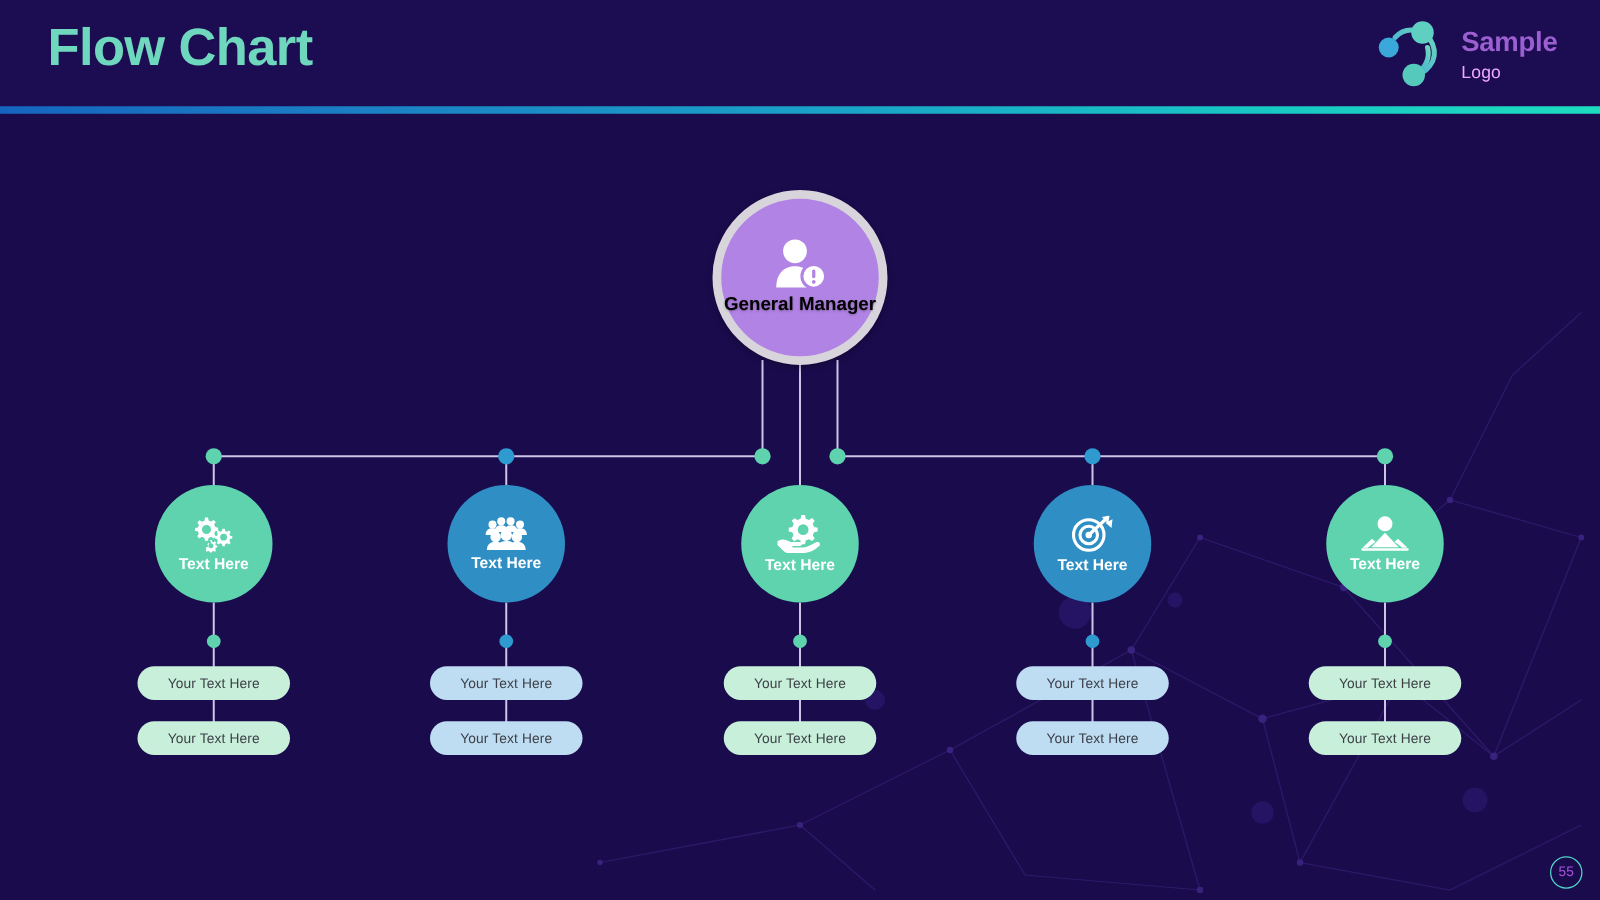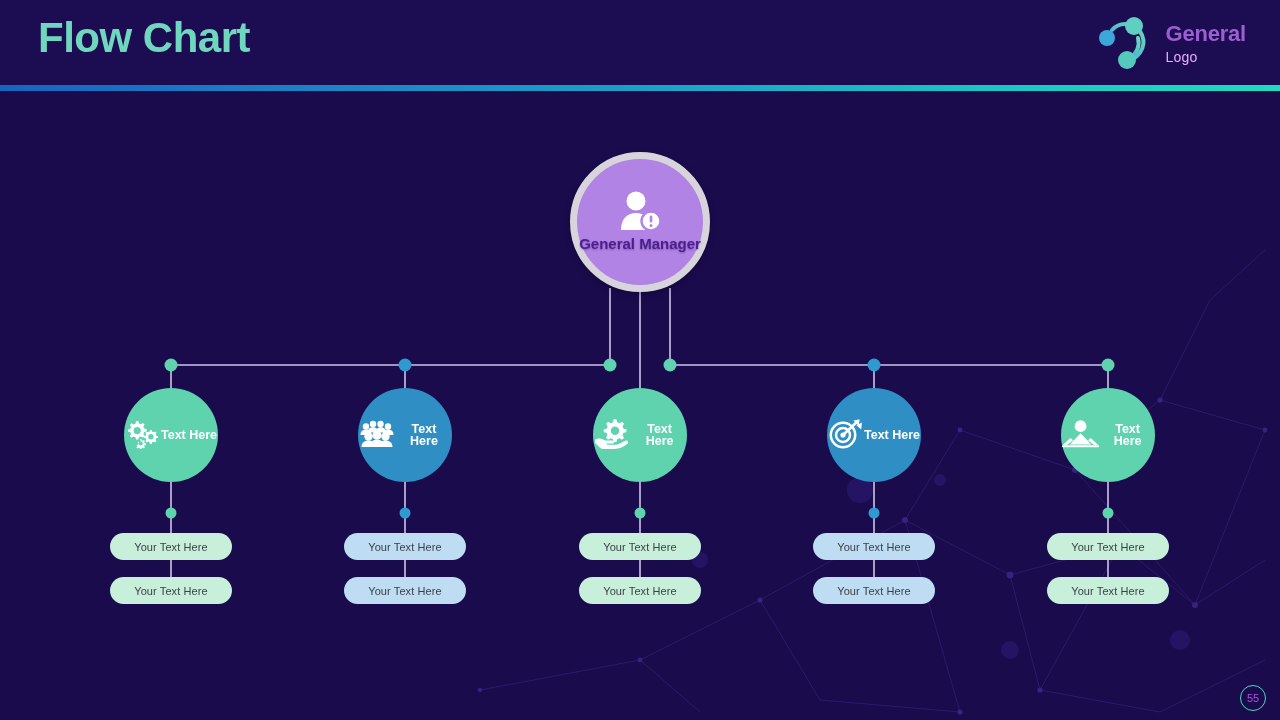--- a/index.html
+++ b/index.html
@@ -71,34 +71,34 @@
     width: 140px; height: 140px;
     border-radius: 50%;
     background: #b183e4;
     border: 7px solid #d8d4db;
     display: flex; flex-direction: column;
     align-items: center; justify-content: center;
     box-shadow: 0 2px 6px rgba(0,0,0,0.28);
   }
   .root-icon { margin-top: -2px; margin-bottom: 4px; }
   .root-label {
-    color: #4c1d95;
+    color: #000000;
     font-size: 15px;
     font-weight: bold;
     text-align: center;
     line-height: 1.12;
     text-shadow: 0 1px 2px rgba(0,0,0,0.3);
   }
 
   
   .branch-node {
     position: absolute;
     width: 94px; height: 94px;
     border-radius: 50%;
-    display: flex; flex-direction: row;
+    display: flex; flex-direction: column;
     align-items: center; justify-content: center;
   }
   .branch-icon { margin-bottom: 3px; }
   .branch-label {
     color: #ffffff;
     font-size: 12.5px;
     font-weight: bold;
     text-align: center;
     line-height: 1;
   }
@@ -180,21 +180,21 @@
           <stop offset="100%" stop-color="#6fd7bd"></stop>
         </linearGradient>
       </defs>
       <path d="M18 18 A18 18 0 1 1 30 48" fill="none" stroke="url(#lgGrad)" stroke-width="4" stroke-linecap="round"></path>
       <path d="M44 26 A18 18 0 0 1 36 46" fill="none" stroke="url(#lgGrad)" stroke-width="4" stroke-linecap="round"></path>
       <circle cx="13" cy="26" r="8" fill="#3aa8d8"></circle>
       <circle cx="40" cy="14" r="9" fill="#5fcfc2"></circle>
       <circle cx="33" cy="48" r="9" fill="#56c9bd"></circle>
     </svg>
     <div id="logo-text">
-      <div id="logo-line1">General</div>
+      <div id="logo-line1">Sample</div>
       <div id="logo-line2">Logo</div>
     </div>
   </div>
 
   <svg id="connectors" viewBox="0 0 1280 720">
     <g stroke="#cfc4e8" stroke-width="1.6" fill="none">
 
       <line x1="610" y1="288" x2="610" y2="365"></line>
       <line x1="640" y1="292" x2="640" y2="388"></line>
       <line x1="670" y1="288" x2="670" y2="365"></line>

